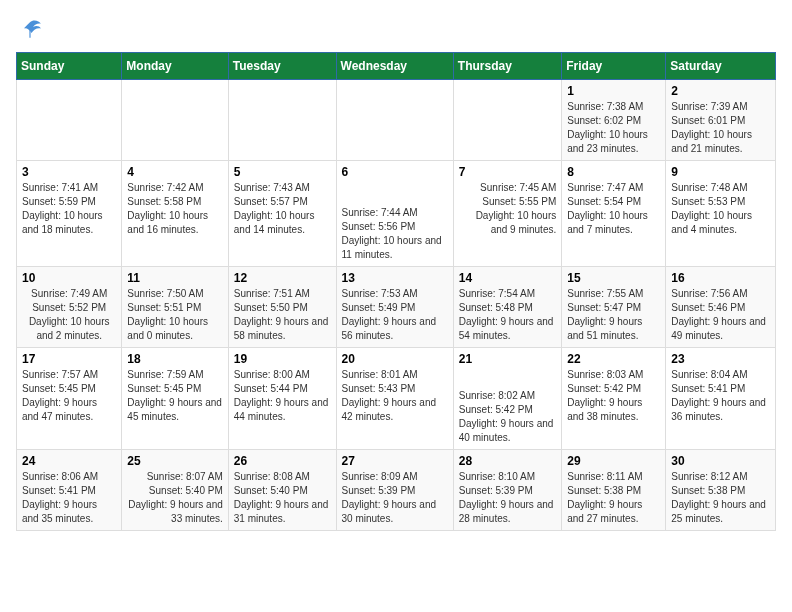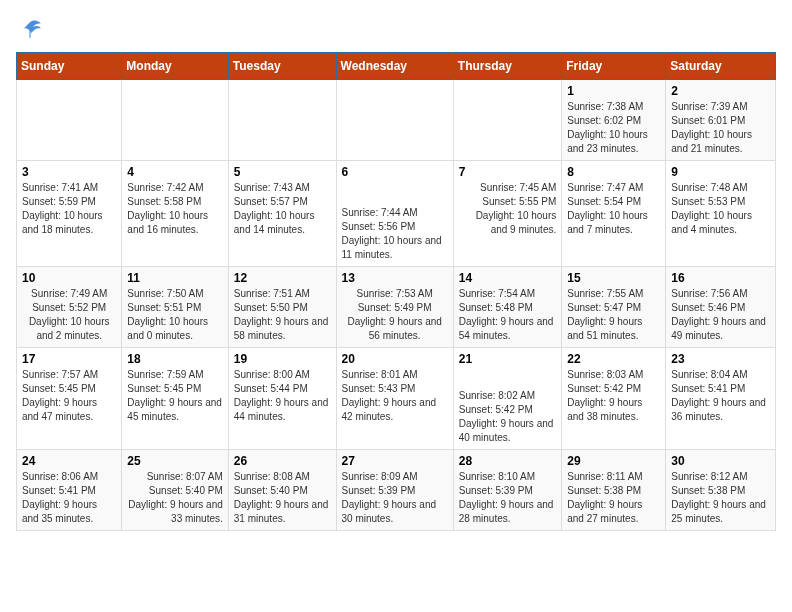--- a/index.html
+++ b/index.html
@@ -46,21 +46,21 @@
     .location {
       font-size: 14px;
       color: #555;
     }
     table {
       width: 100%;
       border-collapse: collapse;
       font-size: 11px;
     }
     thead tr th {
-      background: #c2410c;
+      background: #15803d;
       color: #fff;
       padding: 6px 4px;
       text-align: left;
       font-size: 12px;
       font-weight: bold;
       border: 1px solid #2e6aa8;
     }
     tbody tr td {
       border: 1px solid #ddd;
       padding: 4px 5px;
@@ -197,21 +197,21 @@
 Daylight: 10 hours and 0 minutes.</div>
         </td>
         <td>
           <span class="day-number">12</span>
           <div class="day-info" style="white-space: pre-line;">Sunrise: 7:51 AM
 Sunset: 5:50 PM
 Daylight: 9 hours and 58 minutes.</div>
         </td>
         <td>
           <span class="day-number">13</span>
-          <div class="day-info" style="white-space: pre-line; text-align: center;">Sunrise: 7:53 AM
+          <div class="day-info" style="white-space: pre-line;">Sunrise: 7:53 AM
 Sunset: 5:49 PM
 Daylight: 9 hours and 56 minutes.</div>
         </td>
         <td>
           <span class="day-number">14</span>
           <div class="day-info" style="white-space: pre-line;">Sunrise: 7:54 AM
 Sunset: 5:48 PM
 Daylight: 9 hours and 54 minutes.</div>
         </td>
         <td>

